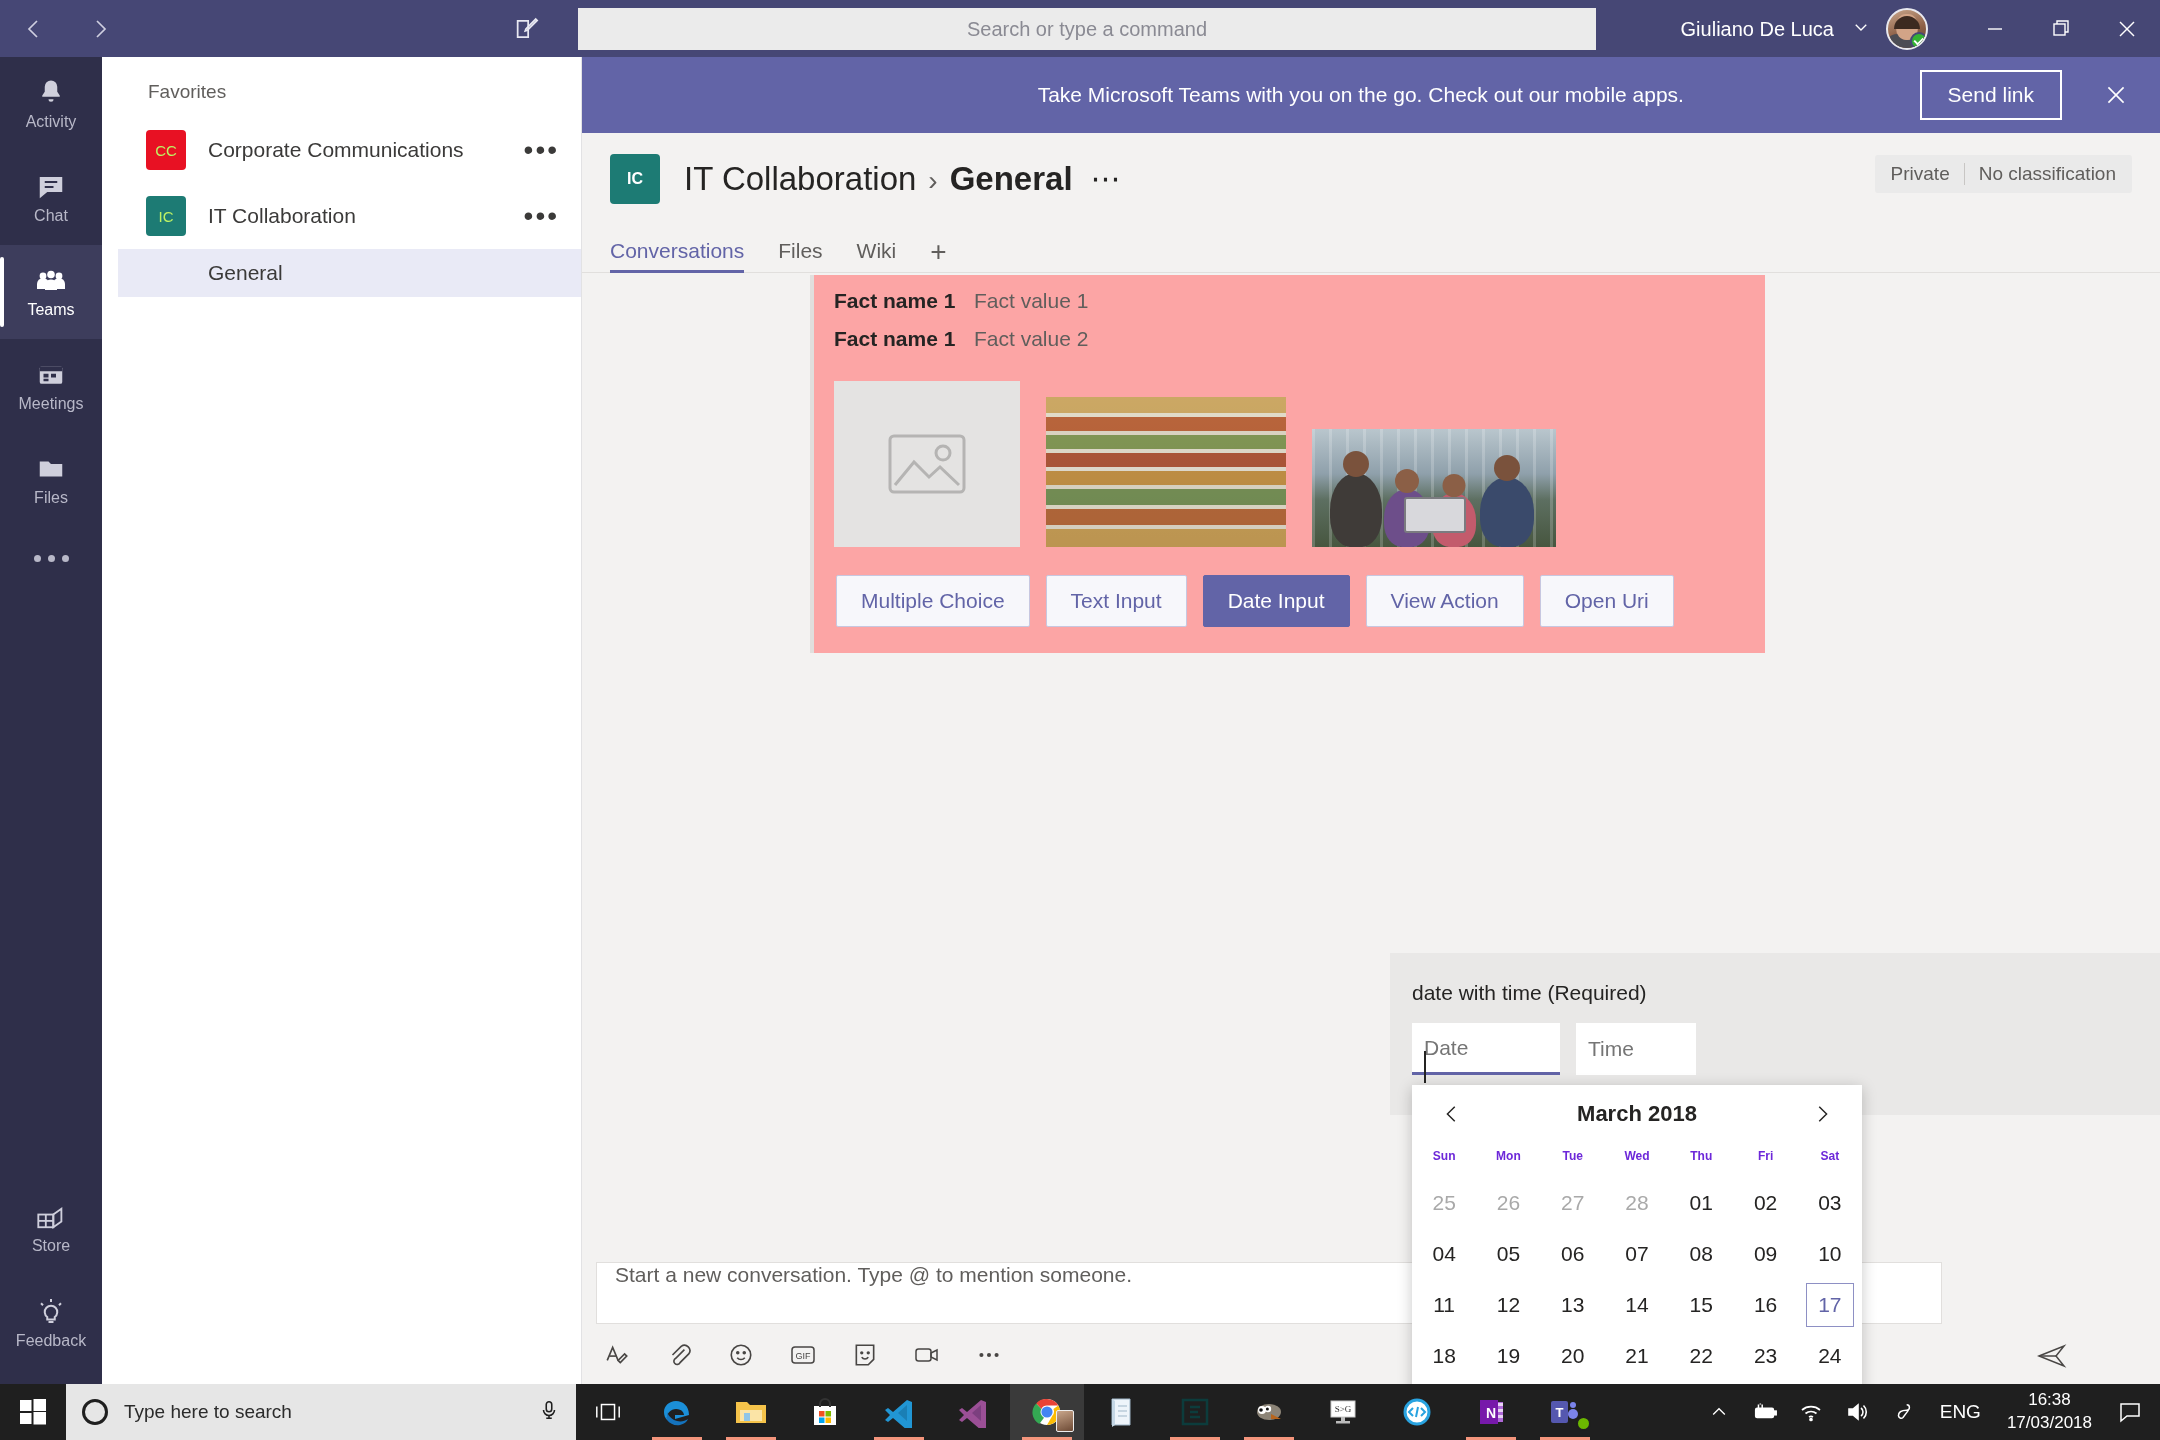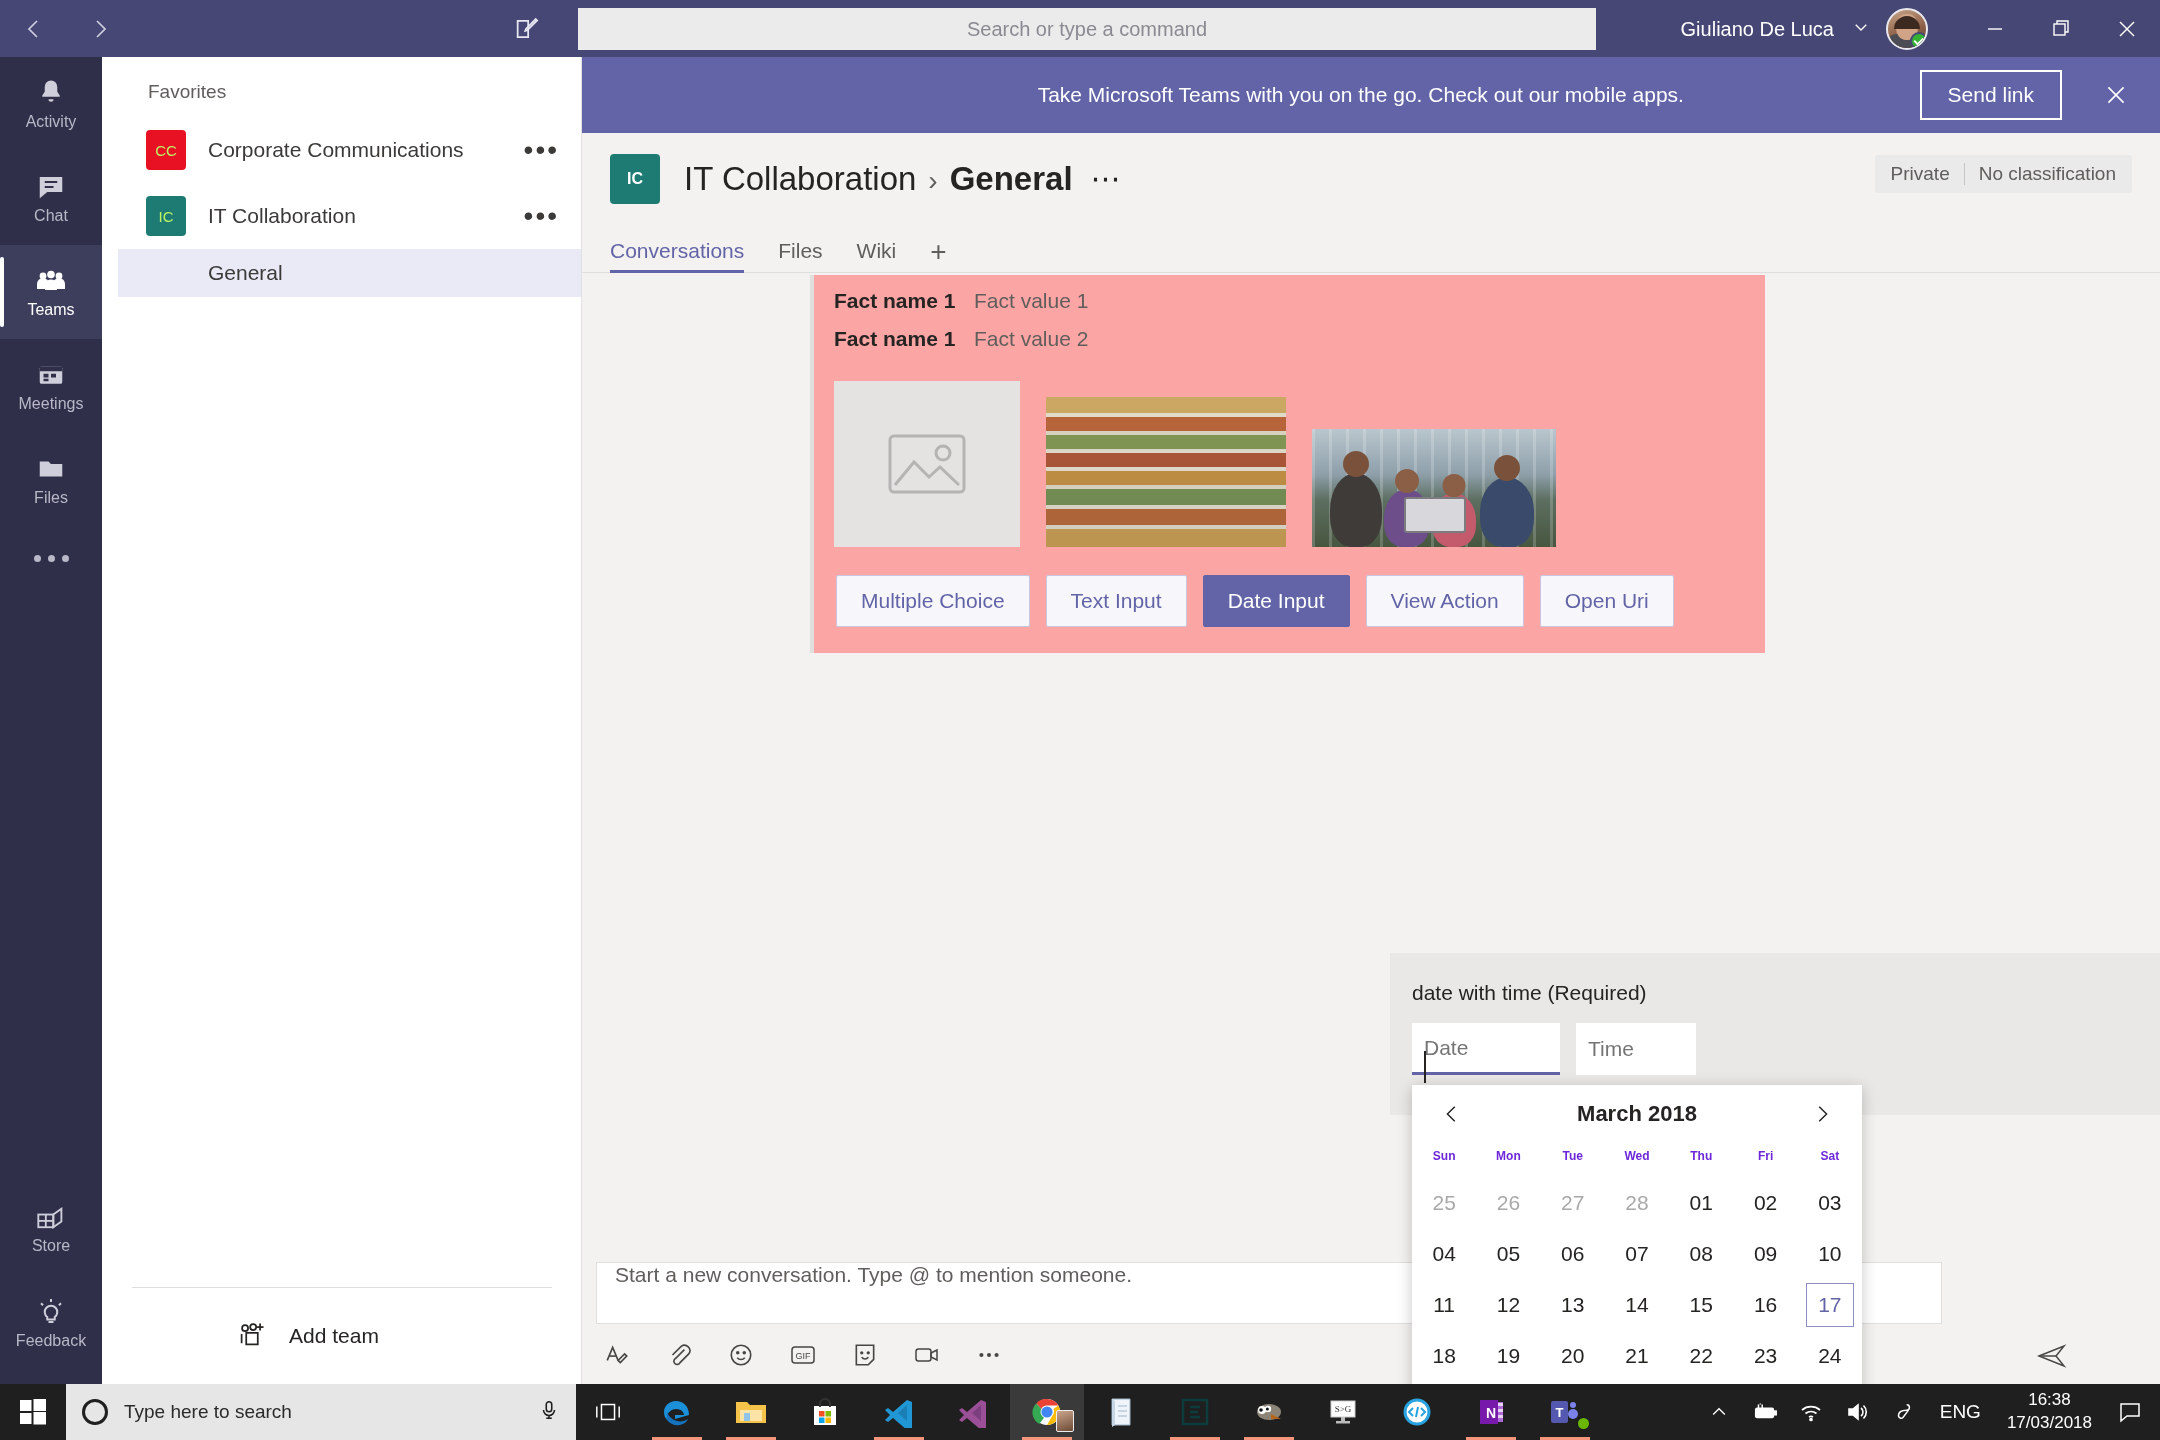--- a/index.html
+++ b/index.html
@@ -424,36 +424,20 @@
     <div class="team-row">
       <div class="team-avatar" style="background:#1d7b74">IC</div>
       <div class="team-name">IT Collaboration</div>
       <div class="row-dots">•••</div>
     </div>
 
     <div class="channel-row selected">
       <span>General</span>
     </div>
 
-    <div class="addteam-wrap">
-      <div class="addteam-sep"></div>
-      <div class="addteam">
-        <span>
-          <svg width="30" height="28" viewBox="0 0 26 24" fill="none" stroke="#252423" stroke-width="1.5">
-            <circle cx="7" cy="7" r="2.6"></circle>
-              <circle cx="14" cy="6" r="2.6"></circle>
-            <rect x="8" y="11" width="10" height="10"></rect>
-              <line x1="4" y1="12" x2="4" y2="20"></line>
-            <line x1="20" y1="3" x2="20" y2="9"></line>
-              <line x1="17" y1="6" x2="23" y2="6"></line>
-          </svg>
-        </span>
-        <span>Add team</span>
-      </div>
-    </div>
   </div>
 
   <div class="main">
 
     <div class="promo">
       <div class="promo-text">Take Microsoft Teams with you on the go. Check out our mobile apps.</div>
       <button class="promo-btn">Send link</button>
       <div class="promo-close">
         <svg width="26" height="26" viewBox="0 0 24 24" stroke="#fff" stroke-width="1.5">
             <line x1="5" y1="5" x2="19" y2="19"></line>

